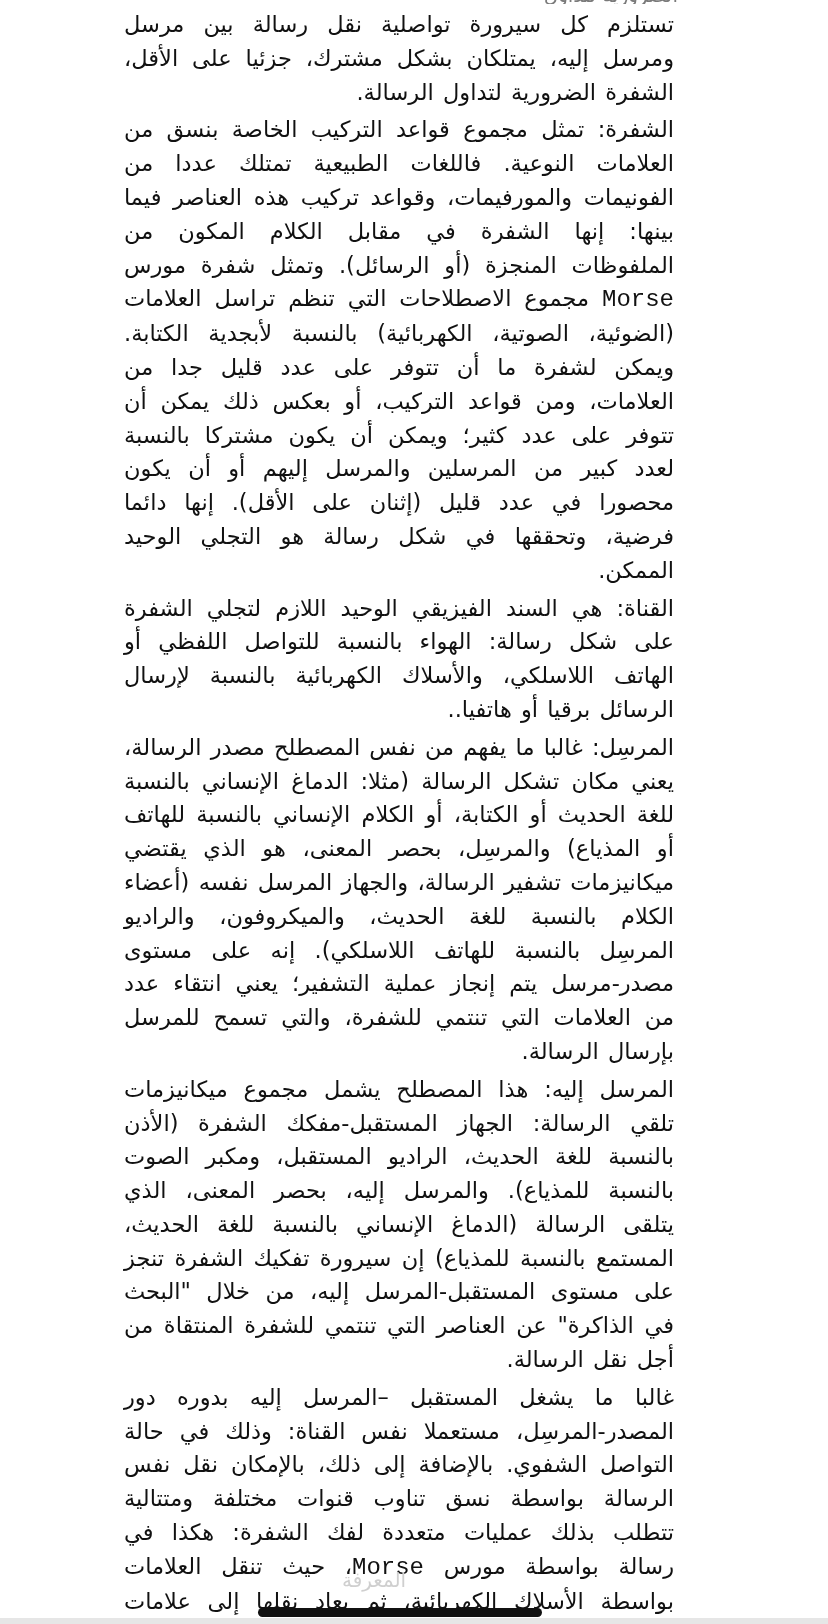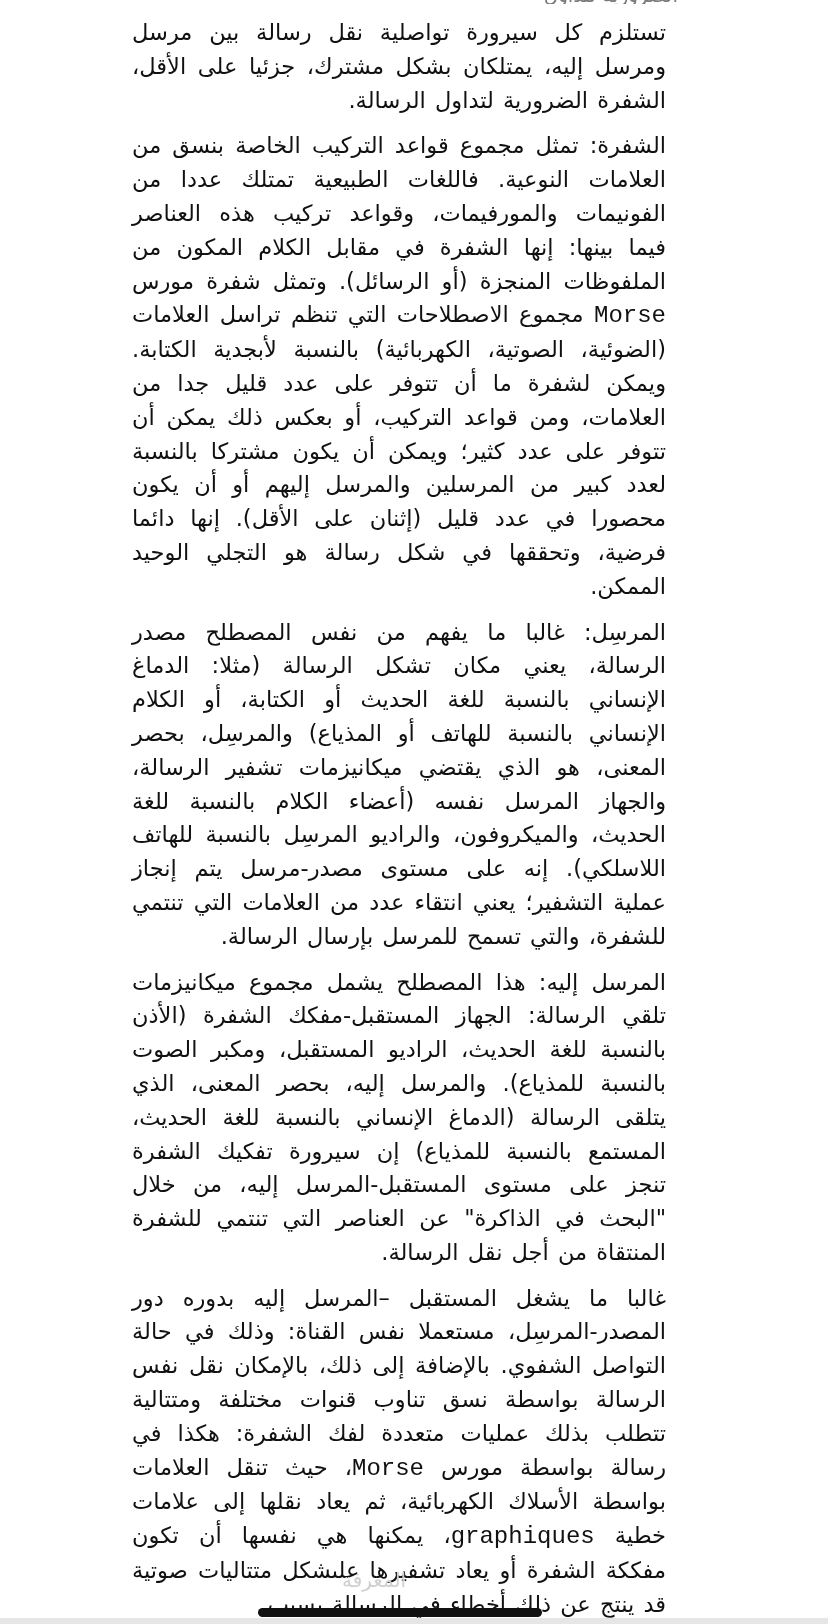--- a/index.html
+++ b/index.html
@@ -36,21 +36,21 @@
     .heading {
       font-weight: bold;
       font-size: 24px;
       line-height: 34px;
       margin: 0;
       text-align: right;
     }
     .para {
       font-size: 22.5px;
       line-height: 33.8px;
-      margin: 12px;
+      margin: 4px;
       word-spacing: 2px;
     }
     .para .latin {
       font-family: Liberation Mono, monospace;
       font-size: 24px;
     }
     .watermark {
       position: absolute;
       left: 342px;
       top: 1568px;
@@ -81,20 +81,21 @@
 <body>
 
 <div class="page">
   <div class="cut-line">الضرورية لتداول</div>
 
 
   <p class="para">تستلزم كل سيرورة تواصلية نقل رسالة بين مرسل ومرسل إليه، يمتلكان بشكل مشترك، جزئيا على الأقل، الشفرة الضرورية لتداول الرسالة.</p>
 
   <p class="para"><span>الشفرة: تمثل مجموع قواعد التركيب الخاصة بنسق من العلامات النوعية. فاللغات الطبيعية تمتلك عددا من الفونيمات والمورفيمات، وقواعد تركيب هذه العناصر فيما بينها: إنها الشفرة في مقابل الكلام المكون من الملفوظات المنجزة (أو الرسائل). وتمثل شفرة مورس</span> <span class="latin">Morse</span> <span>مجموع الاصطلاحات التي تنظم تراسل العلامات (الضوئية، الصوتية، الكهربائية) بالنسبة لأبجدية الكتابة. ويمكن لشفرة ما أن تتوفر على عدد قليل جدا من العلامات، ومن قواعد التركيب، أو بعكس ذلك يمكن أن تتوفر على عدد كثير؛ ويمكن أن يكون مشتركا بالنسبة لعدد كبير من المرسلين والمرسل إليهم أو أن يكون محصورا في عدد قليل (إثنان على الأقل). إنها دائما فرضية، وتحققها في شكل رسالة هو التجلي الوحيد الممكن.</span></p>
 
+  <p class="para">القناة: هي السند الفيزيقي الوحيد اللازم لتجلي الشفرة على شكل رسالة: الهواء بالنسبة للتواصل اللفظي أو الهاتف اللاسلكي، والأسلاك الكهربائية بالنسبة لإرسال الرسائل برقيا أو هاتفيا..</p>
 
   <p class="para">المرسِل: غالبا ما يفهم من نفس المصطلح مصدر الرسالة، يعني مكان تشكل الرسالة (مثلا: الدماغ الإنساني بالنسبة للغة الحديث أو الكتابة، أو الكلام الإنساني بالنسبة للهاتف أو المذياع) والمرسِل، بحصر المعنى، هو الذي يقتضي ميكانيزمات تشفير الرسالة، والجهاز المرسل نفسه (أعضاء الكلام بالنسبة للغة الحديث، والميكروفون، والراديو المرسِل بالنسبة للهاتف اللاسلكي). إنه على مستوى مصدر-مرسل يتم إنجاز عملية التشفير؛ يعني انتقاء عدد من العلامات التي تنتمي للشفرة، والتي تسمح للمرسل بإرسال الرسالة.</p>
 
   <p class="para">المرسل إليه: هذا المصطلح يشمل مجموع ميكانيزمات تلقي الرسالة: الجهاز المستقبل-مفكك الشفرة (الأذن بالنسبة للغة الحديث، الراديو المستقبل، ومكبر الصوت بالنسبة للمذياع). والمرسل إليه، بحصر المعنى، الذي يتلقى الرسالة (الدماغ الإنساني بالنسبة للغة الحديث، المستمع بالنسبة للمذياع) إن سيرورة تفكيك الشفرة تنجز على مستوى المستقبل-المرسل إليه، من خلال "البحث في الذاكرة" عن العناصر التي تنتمي للشفرة المنتقاة من أجل نقل الرسالة.</p>
 
   <p class="para"><span>غالبا ما يشغل المستقبل –المرسل إليه بدوره دور المصدر-المرسِل، مستعملا نفس القناة: وذلك في حالة التواصل الشفوي. بالإضافة إلى ذلك، بالإمكان نقل نفس الرسالة بواسطة نسق تناوب قنوات مختلفة ومتتالية تتطلب بذلك عمليات متعددة لفك الشفرة: هكذا في رسالة بواسطة مورس</span> <span class="latin">Morse</span><span>، حيث تنقل العلامات بواسطة الأسلاك الكهربائية، ثم يعاد نقلها إلى علامات خطية</span> <span class="latin">graphiques</span><span>، يمكنها هي نفسها أن تكون مفككة الشفرة أو يعاد تشفيرها علىشكل متتاليات صوتية قد ينتج عن ذلك أخطاء في الرسالة بسبب</span></p>
 </div>
 
 <div class="watermark">المعرفة</div>
 

